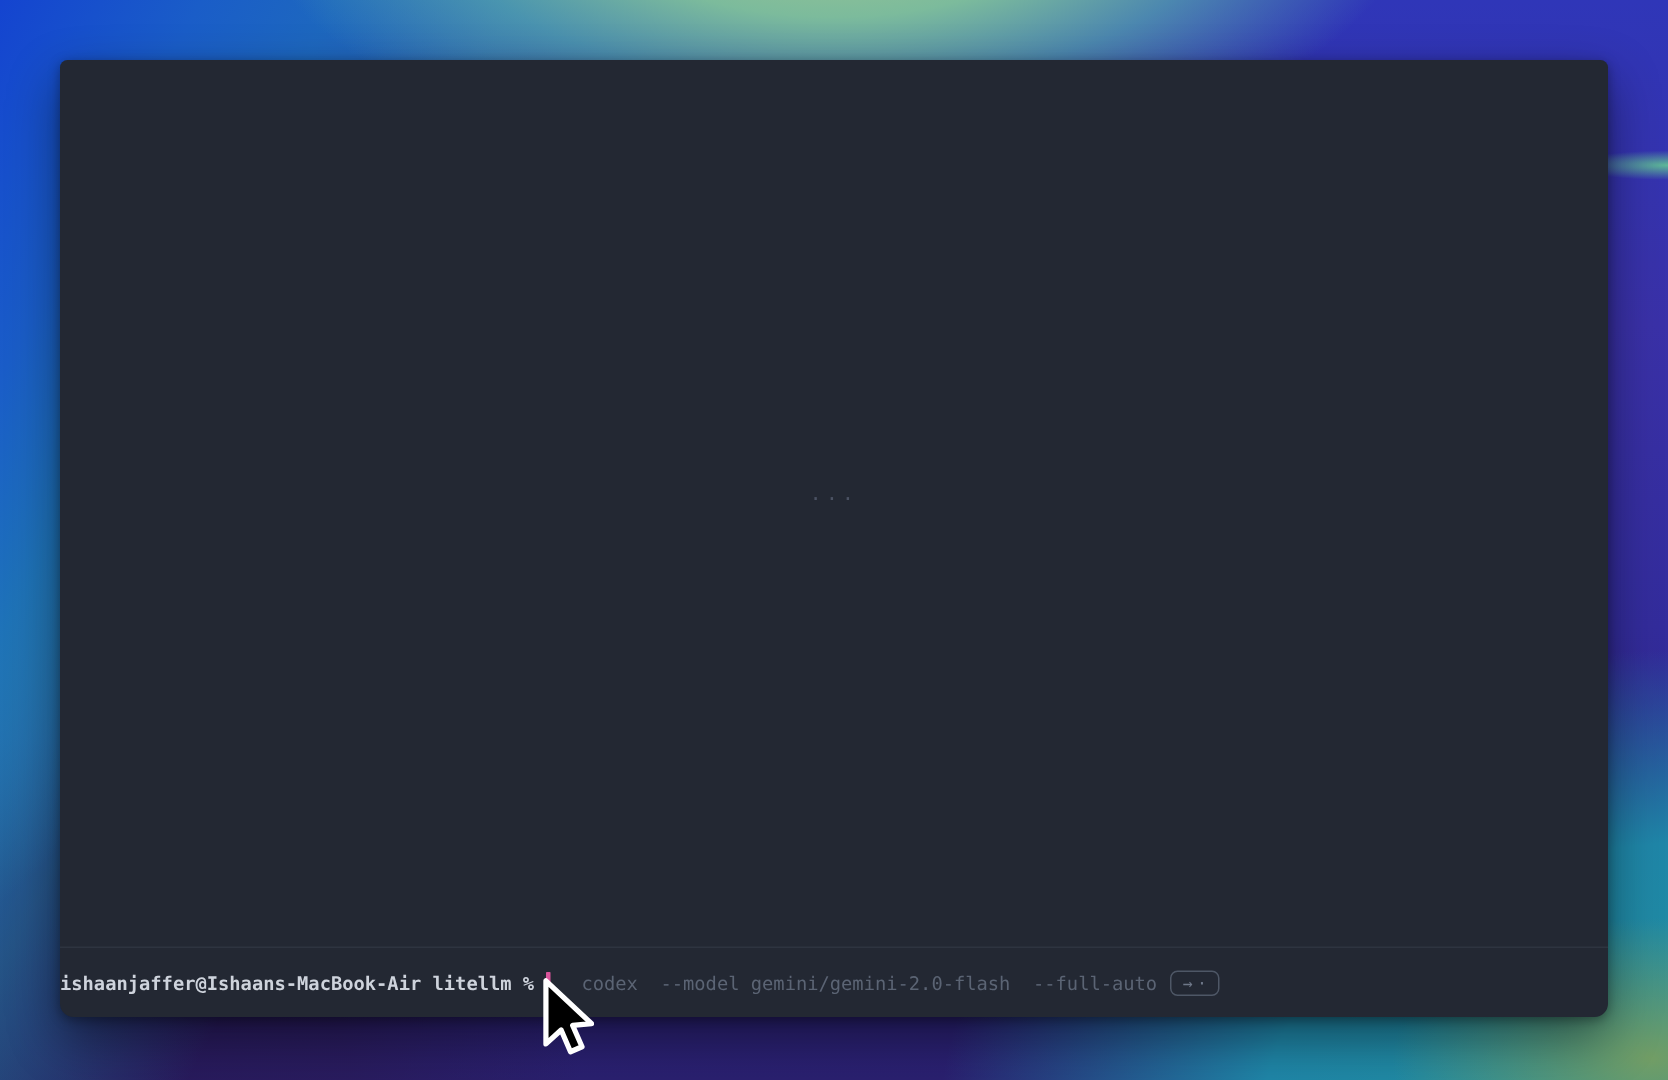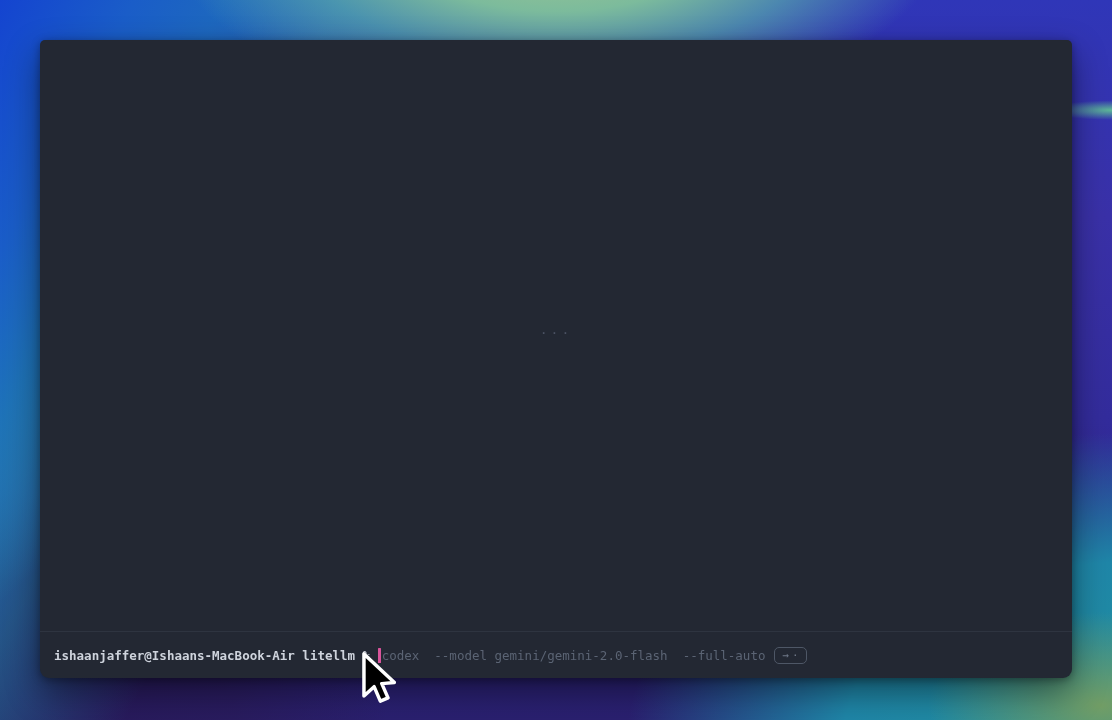--- a/index.html
+++ b/index.html
@@ -43,30 +43,30 @@
     border-radius:5px 5px 0 0;
   }
   .loading-ellipsis{
     position:absolute;left:50%;top:282px;transform:translateX(-50%);
     color:var(--ellipsis);font-size:13px;letter-spacing:3px;
   }
   .prompt-row{
     position:absolute;left:0;right:0;bottom:0;height:47px;
     border-top:1px solid var(--divider);
     display:flex;align-items:center;
-    padding:0 14px;
+    padding:0 0;
     font-size:12.5px;
     white-space:pre;
   }
   .prompt-static{color:var(--prompt-text);font-weight:bold;}
   .caret{
     width:3px;height:15px;background:var(--cursor-pink);
     margin:0 1px 0 0;flex:0 0 auto;border-radius:0.5px;
   }
-  .ghost{color:var(--ghost-text);white-space:pre;}
+  .ghost{color:var(--ghost-text);white-space:pre;margin-left:20px;}
   .hint-badge{
     display:inline-flex;align-items:center;gap:3px;
     margin-left:9px;padding:0 7px;height:17px;
     border:1px solid var(--badge-border);border-radius:5px;
     color:var(--badge-text);font-size:11px;line-height:15px;
   }
 
   
   .mouse-pointer{
     position:absolute;left:358px;top:651px;width:38px;height:58px;

